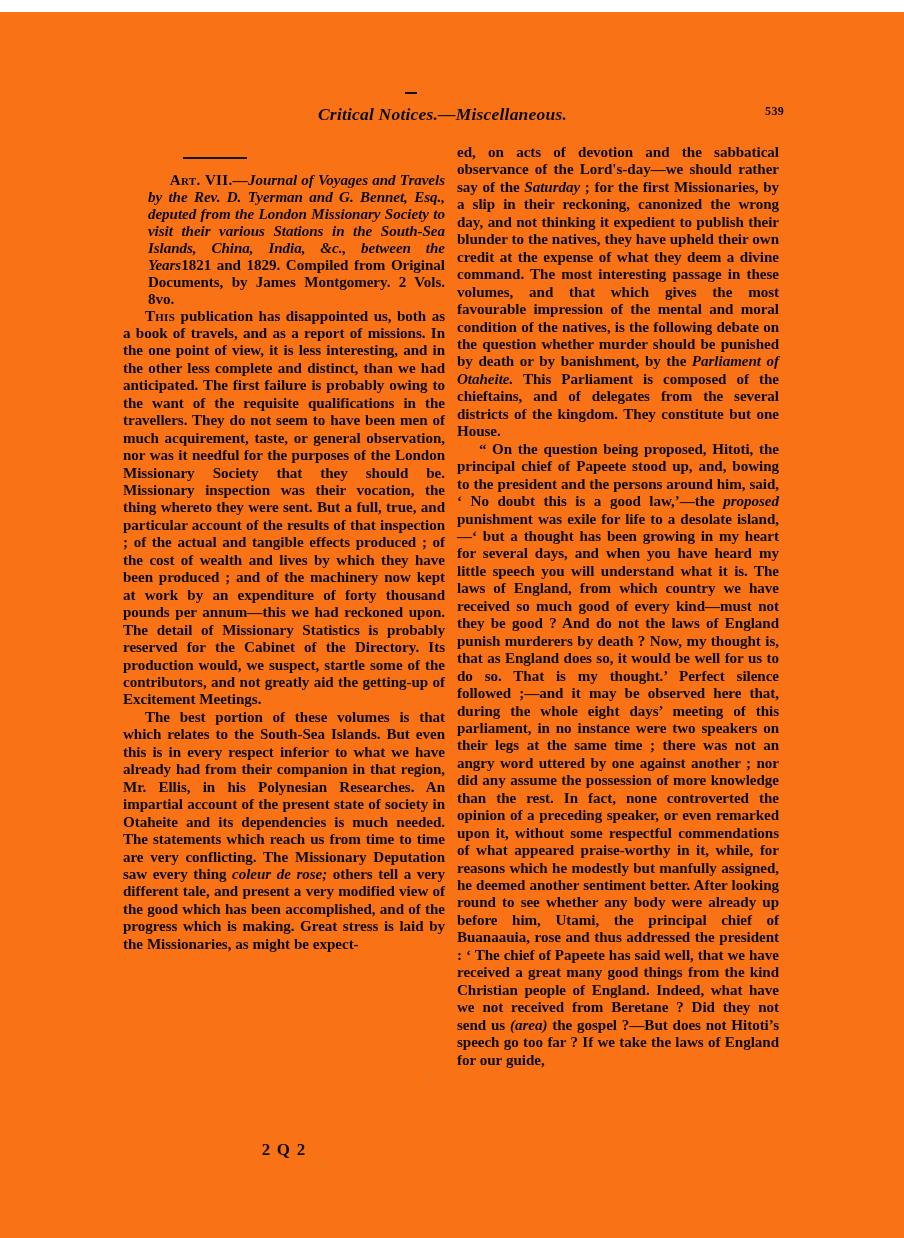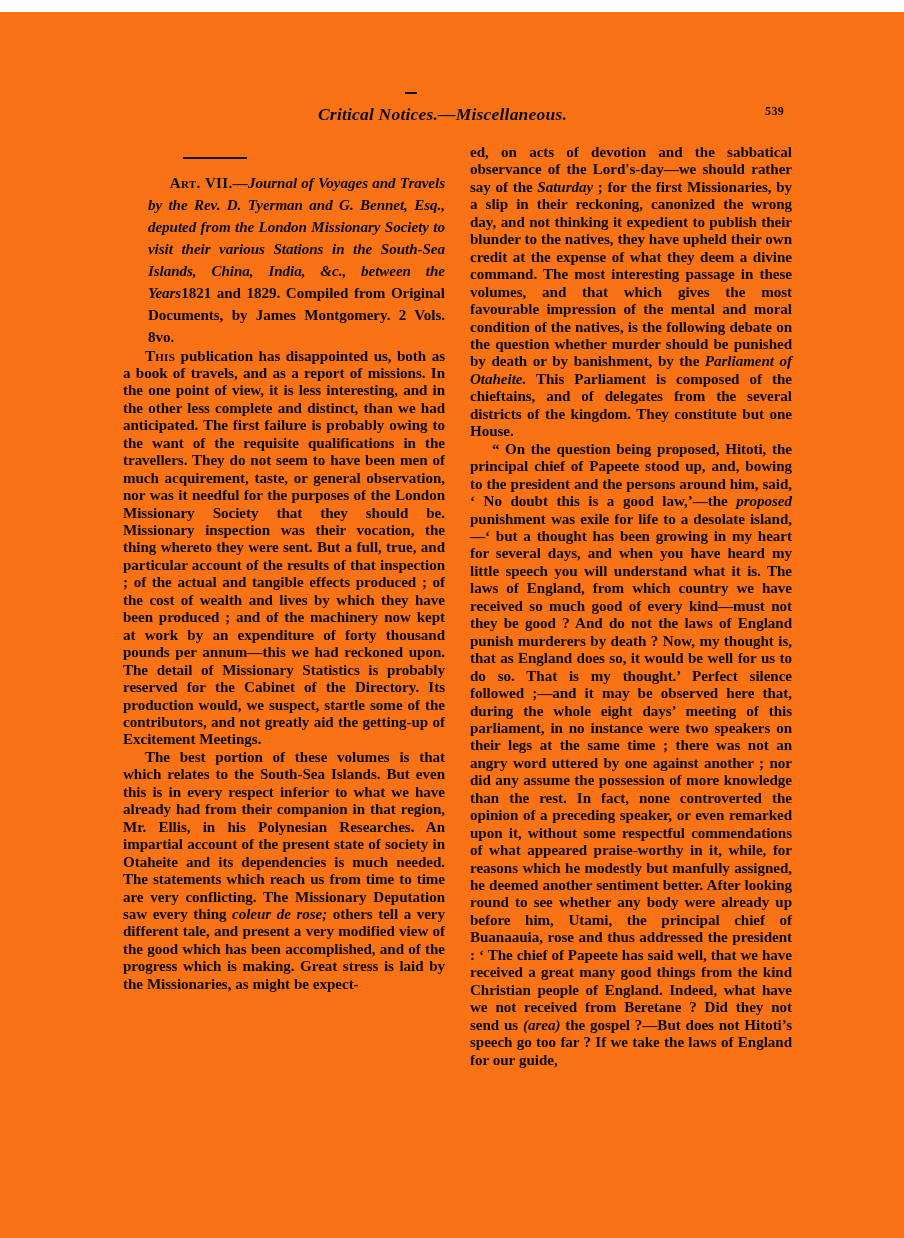--- a/index.html
+++ b/index.html
@@ -61,35 +61,35 @@
     width: 322px;
     font-size: 15.1px;
     line-height: 17.45px;
     text-align: justify;
     font-weight: bold;
     letter-spacing: -0.05px;
     word-spacing: 0.2px;
     -webkit-font-smoothing: none;
   }
   .col-left  { left: 123px; }
-  .col-right { left: 470px; }
+  .col-right { left: 457px; }
 
   .col p {
     margin: 0;
     text-indent: 1.45em;
   }
   .col p.noindent { text-indent: 0; }
 
   
   .art-head {
     margin: 0;
     padding-left: 1.65em;
     text-indent: -1.65em;
     text-align: justify;
-    line-height: 22px;
+    line-height: 17px;
   }
   .smallcaps {
     font-variant: small-caps;
     font-weight: bold;
     letter-spacing: 0.3px;
   }
   .ital { font-style: italic; }
 
   .rule {
     width: 64px;
@@ -150,20 +150,21 @@
     <p><span>The best portion of these volumes is that which relates to the South-Sea Islands.  But even this is in every respect inferior to what we have already had from their companion in that region, Mr. Ellis, in his Polynesian Researches.  An impartial account of the present state of society in Otaheite and its dependencies is much needed.  The statements which reach us from time to time are very conflicting.  The Missionary Deputation saw every thing </span><span class="ital">coleur de rose;</span><span> others tell a very different tale, and present a very modified view of the good which has been accomplished, and of the progress which is making.  Great stress is laid by the Missionaries, as might be expect-</span></p>
   </div>
 
   <div class="col col-right">
 
     <p class="noindent"><span>ed, on acts of devotion and the sabbatical observance of the Lord's-day—we should rather say of the </span><span class="ital">Saturday</span><span> ; for the first Missionaries, by a slip in their reckoning, canonized the wrong day, and not thinking it expedient to publish their blunder to the natives, they have upheld their own credit at the expense of what they deem a divine command.  The most interesting passage in these volumes, and that which gives the most favourable impression of the mental and moral condition of the natives, is the following debate on the question whether murder should be punished by death or by banishment, by the </span><span class="ital">Parliament of Otaheite.</span><span>  This Parliament is composed of the chieftains, and of delegates from the several districts of the kingdom.  They constitute but one House.</span></p>
 
     <p><span>“ On the question being proposed, Hitoti, the principal chief of Papeete stood up, and, bowing to the president and the persons around him, said, ‘ No doubt this is a good law,’—the </span><span class="ital">proposed</span><span> punishment was exile for life to a desolate island,—‘ but a thought has been growing in my heart for several days, and when you have heard my little speech you will understand what it is.  The laws of England, from which country we have received so much good of every kind—must not they be good ?  And do not the laws of England punish murderers by death ?  Now, my thought is, that as England does so, it would be well for us to do so.  That is my thought.’  Perfect silence followed ;—and it may be observed here that, during the whole eight days’ meeting of this parliament, in no instance were two speakers on their legs at the same time ; there was not an angry word uttered by one against another ; nor did any assume the possession of more knowledge than the rest.  In fact, none controverted the opinion of a preceding speaker, or even remarked upon it, without some respectful commendations of what appeared praise-worthy in it, while, for reasons which he modestly but manfully assigned, he deemed another sentiment better.  After looking round to see whether any body were already up before him, Utami, the principal chief of Buanaauia, rose and thus addressed the president : ‘ The chief of Papeete has said well, that we have received a great many good things from the kind Christian people of England.  Indeed, what have we not received from Beretane ?  Did they not send us </span><span class="ital">(area)</span><span> the gospel ?—But does not Hitoti’s speech go too far ?  If we take the laws of England for our guide,</span></p>
   </div>
 
+  <div class="signature">2 Q 2</div>
 
   <div class="speckle">
     <i style="left:150px;top:255px"></i>
     <i style="left:139px;top:340px"></i>
     <i style="left:430px;top:1062px"></i>
     <i style="left:786px;top:108px"></i>
     <i style="left:441px;top:205px"></i>
     <i style="left:321px;top:1153px"></i>
     <i style="left:790px;top:930px"></i>
     <i style="left:128px;top:905px"></i>

